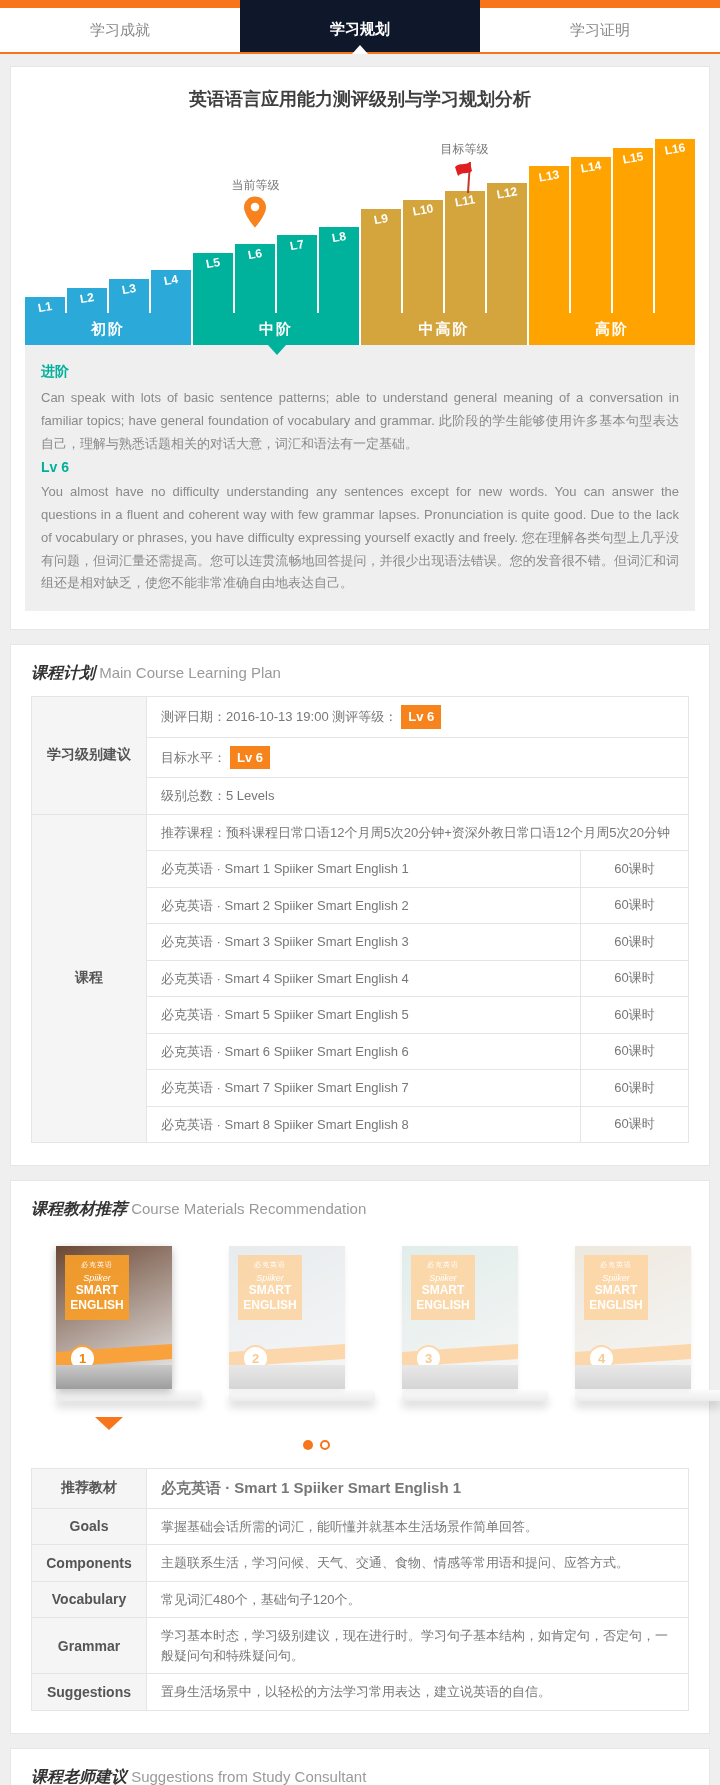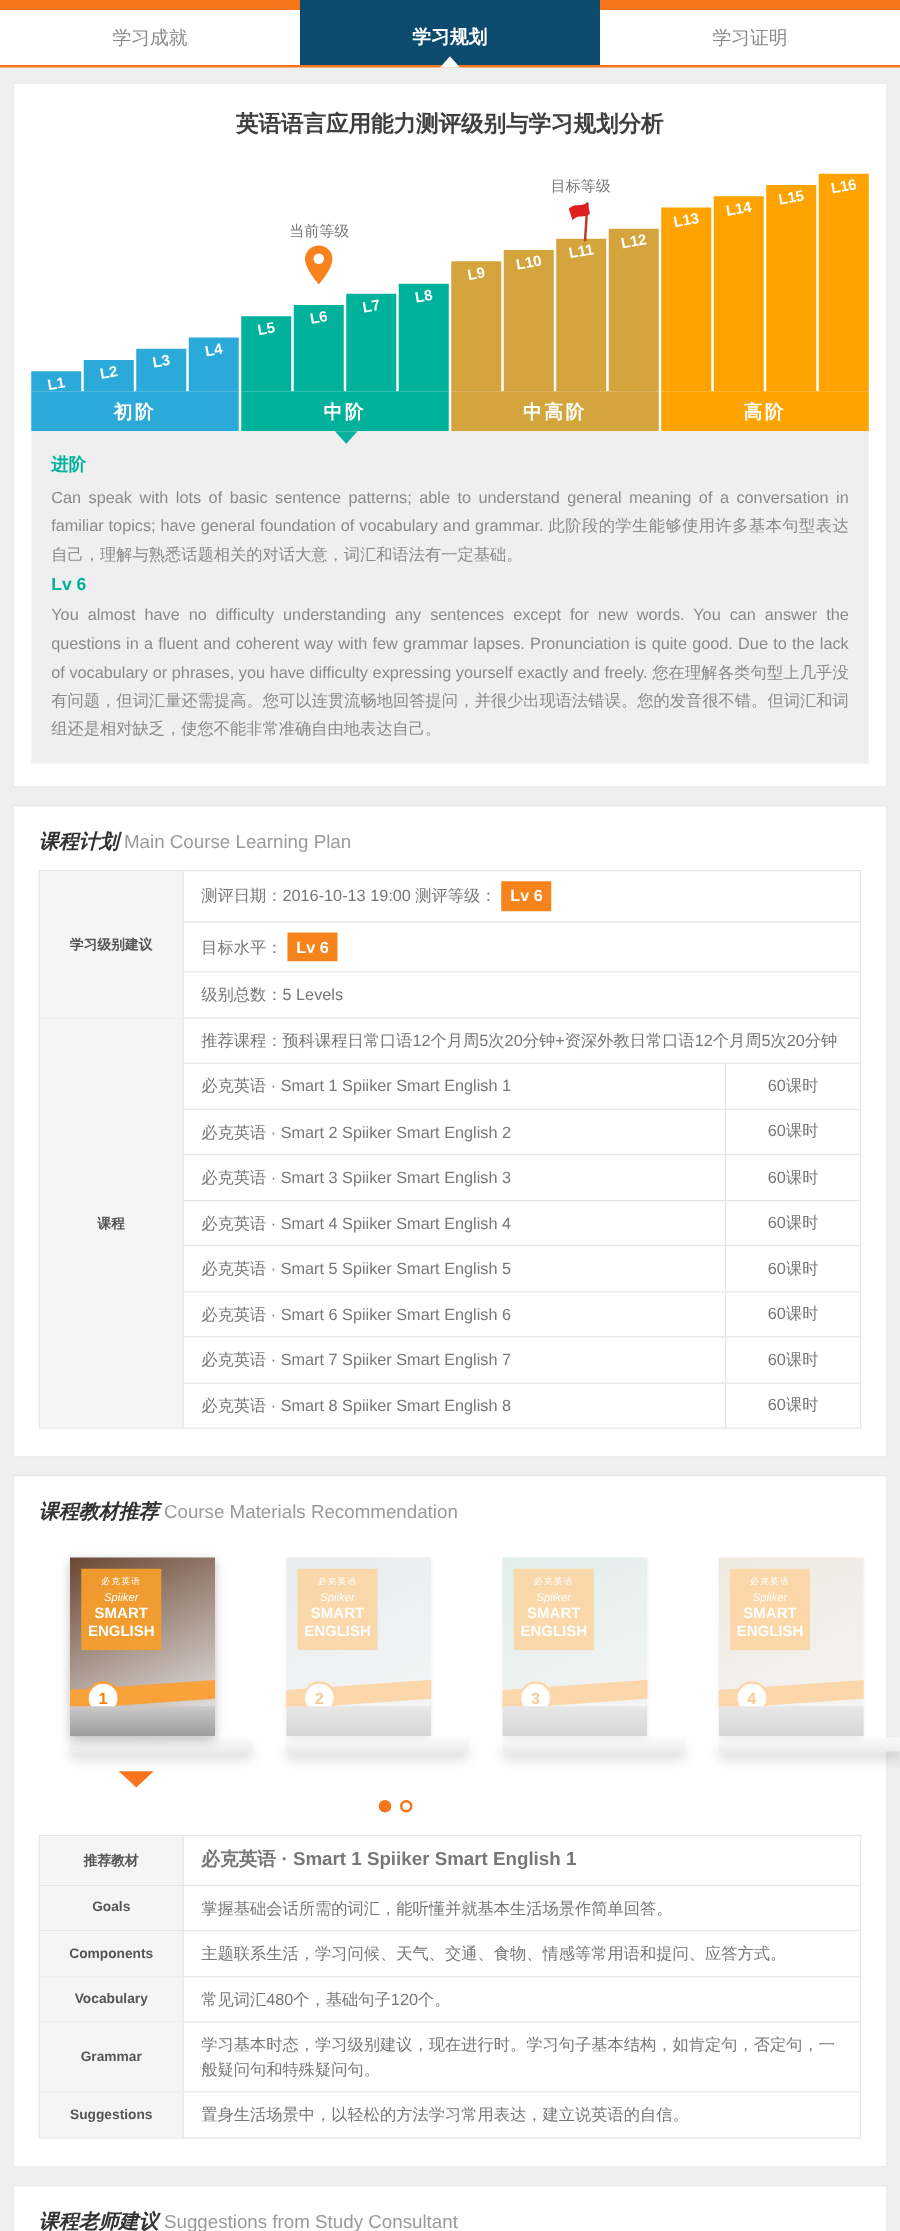--- a/index.html
+++ b/index.html
@@ -7,21 +7,21 @@
   body {
     width:720px; min-height:1785px; margin:0 auto;
     font-family:"Liberation Sans","DejaVu Sans",sans-serif;
     color:#777;
   }
   
   .tabbar { position:relative; background:#fff; height:54px; display:flex; border-bottom:2px solid #f7761b; }
   .tabbar::before { content:""; position:absolute; top:0; left:0; right:0; height:8px; background:#f7761b; }
   .tab { flex:1; display:flex; align-items:center; justify-content:center;
          font-size:15px; color:#888; padding-top:8px; cursor:pointer; position:relative; }
-  .tab.active { background:#0c4a6e; color:#fff; padding-top:6px; font-weight:bold; }
+  .tab.active { background:#0f172a; color:#fff; padding-top:6px; font-weight:bold; }
   .tab.active::after { content:""; position:absolute; bottom:-2px; left:50%; margin-left:-8px;
          border-left:8px solid transparent; border-right:8px solid transparent; border-bottom:9px solid #fff; }
   
   .card { background:#fff; border:1px solid #e6e6e6; margin:12px 10px 14px; }
   .sec-head { padding:18px 20px 12px; font-size:16px; }
   .sec-head .zh { color:#333; font-weight:bold;font-style:italic; }
   .sec-head .en { color:#9a9a9a; font-size:15px; }
   
   .chart-title { text-align:center; font-size:18px; font-weight:bold; color:#3f3f3f; padding:20px 0 6px; }
   .chart-wrap { margin:0 14px; }
@@ -41,21 +41,21 @@
   .desc-block { position:relative; margin:0 14px 18px; background:#efefef; padding:14px 16px 16px; }
   .desc-pointer { position:absolute; top:0; left:calc(37.5% - 8px); width:0; height:0;
                   border-left:9px solid transparent; border-right:9px solid transparent; border-top:10px solid #00b19b; }
   .desc-tag { color:#00b09a; font-weight:bold; font-size:14px; margin:4px 0 6px; }
   .desc-text { font-size:13px; color:#8a8a8a; line-height:1.75; text-align:justify; }
   
   .tbl { margin:0 20px 22px; border:1px solid #e5e5e5; font-size:13px; }
   .tbl-group { display:flex; border-top:1px solid #e5e5e5; }
   .tbl-group:first-child { border-top:none; }
   .tbl-group .hd { width:115px; flex:none; background:#f5f5f5; display:flex; align-items:center;
-                   justify-content:center; font-weight:bold; color:#555; font-size:11px;
+                   justify-content:center; font-weight:bold; color:#555; font-size:14px;
                    border-right:1px solid #e5e5e5; text-align:center; padding:6px; }
   .tbl-group .rows { flex:1; display:flex; flex-direction:column; }
   .tbl-row { display:flex; border-top:1px solid #e5e5e5; min-height:34px; }
   .tbl-row:first-child { border-top:none; }
   .tbl-row .cell { flex:1; padding:8px 14px; color:#777; line-height:1.5; }
   .tbl-row .hours { width:108px; flex:none; align-self:stretch; display:flex; align-items:center;
                     justify-content:center; border-left:1px solid #e5e5e5; color:#777; }
   .lv-badge { display:inline-block; background:#f7831d; color:#fff; font-weight:bold;
               padding:2px 7px; margin-left:4px; font-size:13px; }
   .hl-course { color:#ff7c00; font-weight:bold; font-size:15px; }

